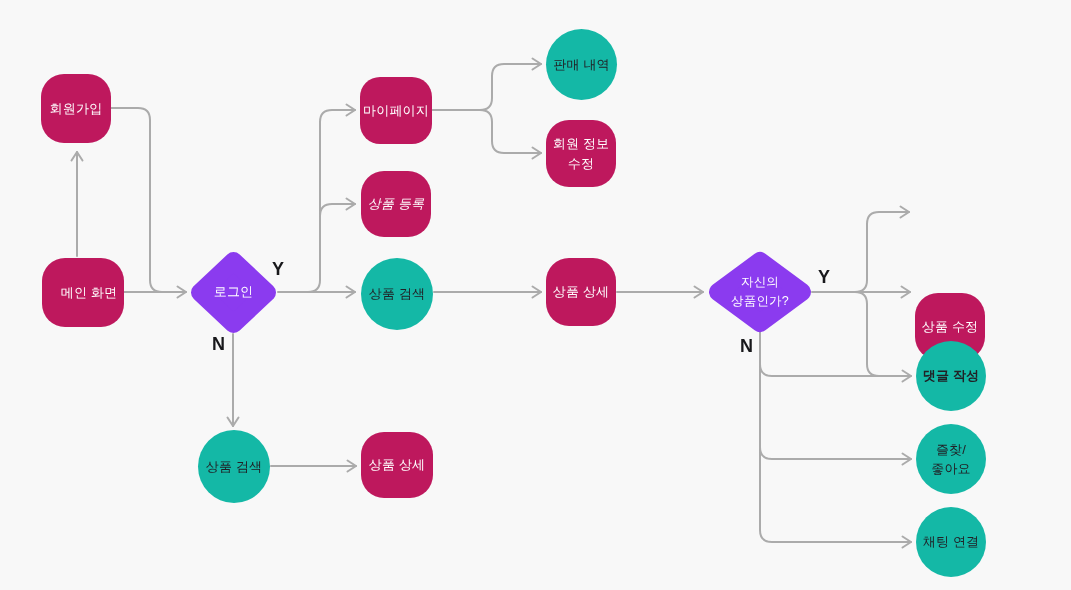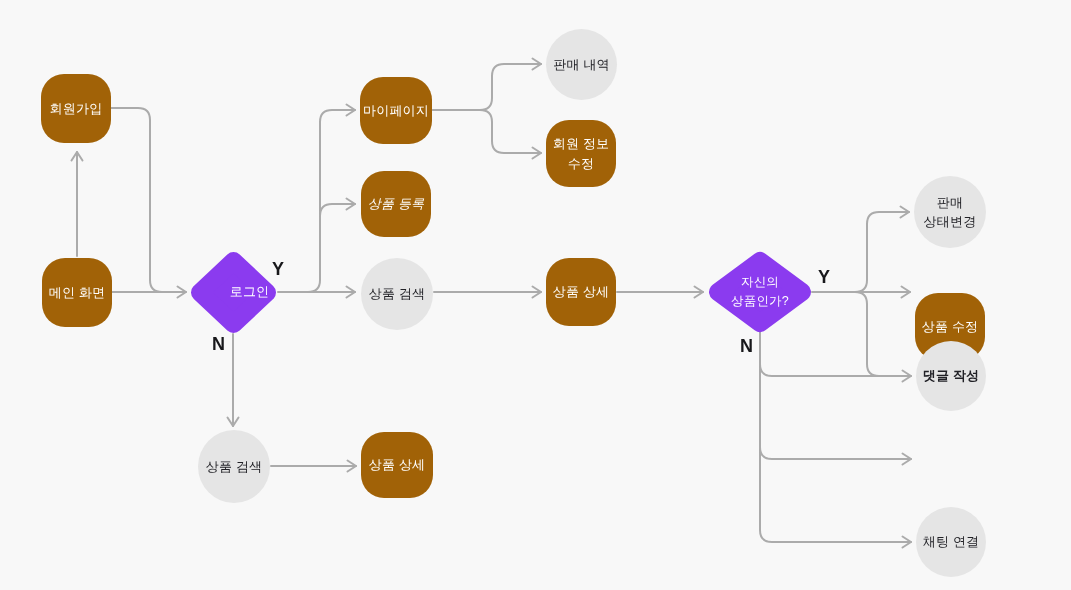--- a/index.html
+++ b/index.html
@@ -6,22 +6,22 @@
   .canvas{
     position:relative;width:1071px;height:590px;background:#F8F8F8;
     overflow:hidden;font-family:"Liberation Sans","DejaVu Sans",sans-serif;
   }
   .wires{position:absolute;left:0;top:0;width:1071px;height:590px;}
   .node{
     position:absolute;display:flex;align-items:center;justify-content:center;
     text-align:center;font-size:13px;line-height:1.5;white-space:pre-line;
     letter-spacing:0.2px;
   }
-  .sq{background:#a16207;color:#FFFFFF;border-radius:23px;justify-content:center;}
-  .circle{background:#e5e5e5;color:#212126;border-radius:50%;}
+  .sq{background:#be185d;color:#FFFFFF;border-radius:23px;justify-content:center;}
+  .circle{background:#14b8a6;color:#212126;border-radius:50%;}
   .diamond-label{
     position:absolute;display:flex;align-items:center;justify-content:center;
     text-align:center;color:#FFFFFF;font-size:13px;line-height:1.5;
     white-space:pre-line;letter-spacing:0.2px;
   }
   .branch-label{
     position:absolute;font-size:18px;font-weight:700;color:#18181B;
   }
 </style>
 </head>
@@ -60,27 +60,27 @@
     <g fill="#8B3BEF" stroke="#8B3BEF" stroke-width="18" stroke-linejoin="round">
       <polygon points="200,292.5 233.5,261 267,292.5 233.5,324"></polygon>
       <polygon points="718,292 760,261 802,292 760,323"></polygon>
     </g>
   </svg>
 
   <div class="node sq" style="left:41px;top:74px;width:70px;height:69px;">
     <span>회원가입</span>
   </div>
 
-  <div class="node sq" style="left:42px;top:258px;width:70px;height:69px;">
+  <div class="node sq" style="left:42px;top:258px;width:70px;height:69px;padding-left:12px;">
     <span>메인 화면</span>
   </div>
 
-  <div class="diamond-label" style="left:193px;top:280px;width:81px;height:24px;padding-left:16px;">로그인</div>
+  <div class="diamond-label" style="left:193px;top:280px;width:81px;height:24px;">로그인</div>
 
-  <div class="node sq" style="left:360px;top:77px;width:72px;height:67px;">
+  <div class="node sq" style="left:360px;top:77px;width:72px;height:67px;border-radius:20px;">
     <span>마이페이지</span>
   </div>
 
   <div class="node sq" style="left:361px;top:171px;width:70px;height:66px;font-style:italic;">
     <span>상품 등록</span>
   </div>
 
   <div class="node circle" style="left:361px;top:258px;width:72px;height:72px;">
     <span>상품 검색</span>
   </div>
@@ -94,33 +94,33 @@
 수정</span>
   </div>
 
   <div class="node sq" style="left:546px;top:258px;width:70px;height:68px;">
     <span>상품 상세</span>
   </div>
 
   <div class="diamond-label" style="left:710px;top:266px;width:100px;height:52px;font-size:12.5px;">자신의
 상품인가?</div>
 
-  <div class="node circle" style="left:914px;top:176px;width:72px;height:72px;">
-    <span>판매
-상태변경</span>
-  </div>
 
   <div class="node sq" style="left:915px;top:258px;width:70px;height:67px;margin-top:35px;">
     <span>상품 수정</span>
   </div>
 
   <div class="node circle" style="left:916px;top:341px;width:70px;height:70px;font-weight:bold;">
     <span>댓글 작성</span>
   </div>
 
+  <div class="node circle" style="left:916px;top:424px;width:70px;height:70px;">
+    <span>즐찾/
+좋아요</span>
+  </div>
 
   <div class="node circle" style="left:916px;top:507px;width:70px;height:70px;">
     <span>채팅 연결</span>
   </div>
 
   <div class="node circle" style="left:198px;top:430px;width:72px;height:73px;">
     <span>상품 검색</span>
   </div>
 
   <div class="node sq" style="left:361px;top:432px;width:72px;height:66px;">

